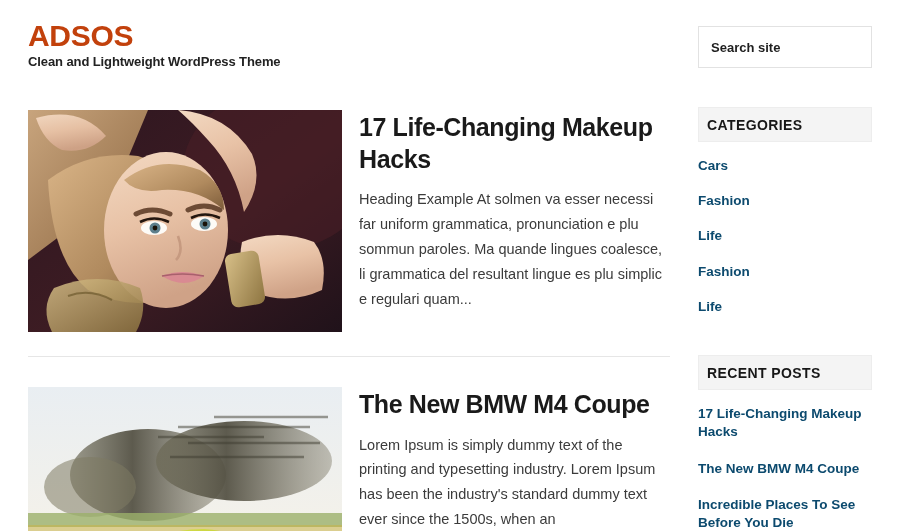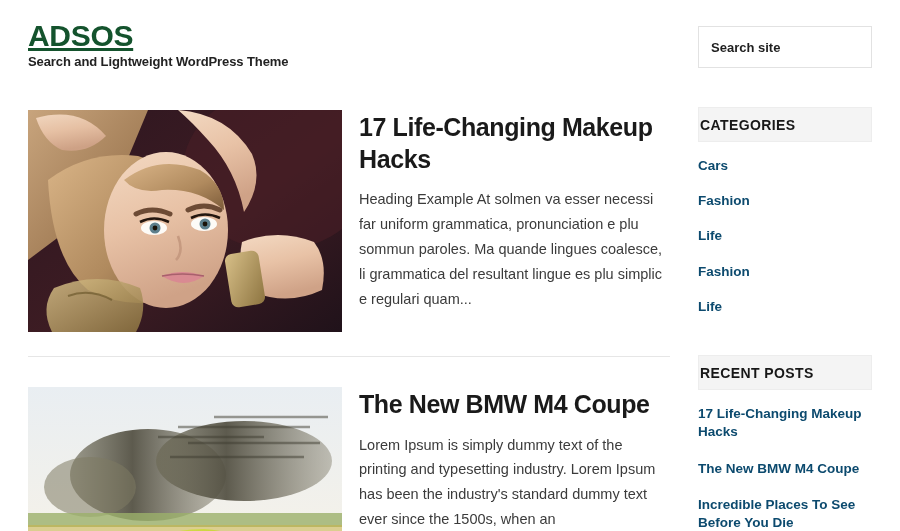--- a/index.html
+++ b/index.html
@@ -7,22 +7,22 @@
     width: 900px; height: 531px;
     background: #ffffff;
     font-family: "Liberation Sans", sans-serif;
     overflow: hidden;
   }
   .page { position: relative; width: 900px; height: 531px; }
 
   
   .site-header { position: absolute; left: 28px; top: 20px; }
   .site-title {
-    font-size: 30px; font-weight: bold; color: #14532d;
-    letter-spacing: -0.3px; line-height: 1.08; text-decoration: underline;
+    font-size: 30px; font-weight: bold; color: #c2410c;
+    letter-spacing: -0.3px; line-height: 1.08;
   }
   .site-tagline {
     font-size: 13px; font-weight: bold; color: #222222;
     margin-top: 2px; letter-spacing: -0.1px;
   }
 
   
   .content { position: absolute; left: 28px; top: 110px; width: 642px; }
   .post { display: flex; align-items: flex-start; }
   .post-thumb-link { flex: 0 0 314px; }
@@ -58,21 +58,21 @@
     padding: 0 12px;
     font-family: "Liberation Sans", sans-serif;
     font-size: 13px; font-weight: normal; color: #1f1f1f;
   }
   .search-input::placeholder { color: #1f1f1f; opacity: 1; font-weight: bold; }
 
   .widget { margin-top: 39px; }
   .widget-title {
     background: #f4f4f4; border: 1px solid #ededed;
     height: 35px; display: flex; align-items: center;
-    padding-left: 1px;
+    padding-left: 8px;
     font-size: 14px; font-weight: bold; color: #171717;
     letter-spacing: 0.4px;
   }
   .widget-list { list-style: none; margin-top: 15px; }
   .widget-list li { margin-bottom: 17px; }
   .widget-list li:last-child { margin-bottom: 0; }
   .widget-list a {
     font-size: 13.5px; font-weight: bold; color: #0c4a6e;
     text-decoration: none; line-height: 1.35; display: block;
   }
@@ -81,21 +81,21 @@
   
   .img-art { position: absolute; inset: 0; }
 </style>
 </head>
 <body>
 
 <div class="page">
 
   <div class="site-header">
     <div class="site-title">ADSOS</div>
-    <div class="site-tagline">Search and Lightweight WordPress Theme</div>
+    <div class="site-tagline">Clean and Lightweight WordPress Theme</div>
   </div>
 
   <div class="content">
 
     <article class="post">
       <a class="post-thumb-link">
         <div class="post-thumb">
           <svg class="img-art" viewBox="0 0 314 222" preserveAspectRatio="none">
             <defs>
               <linearGradient id="bgA" x1="0" y1="0" x2="1" y2="1">

